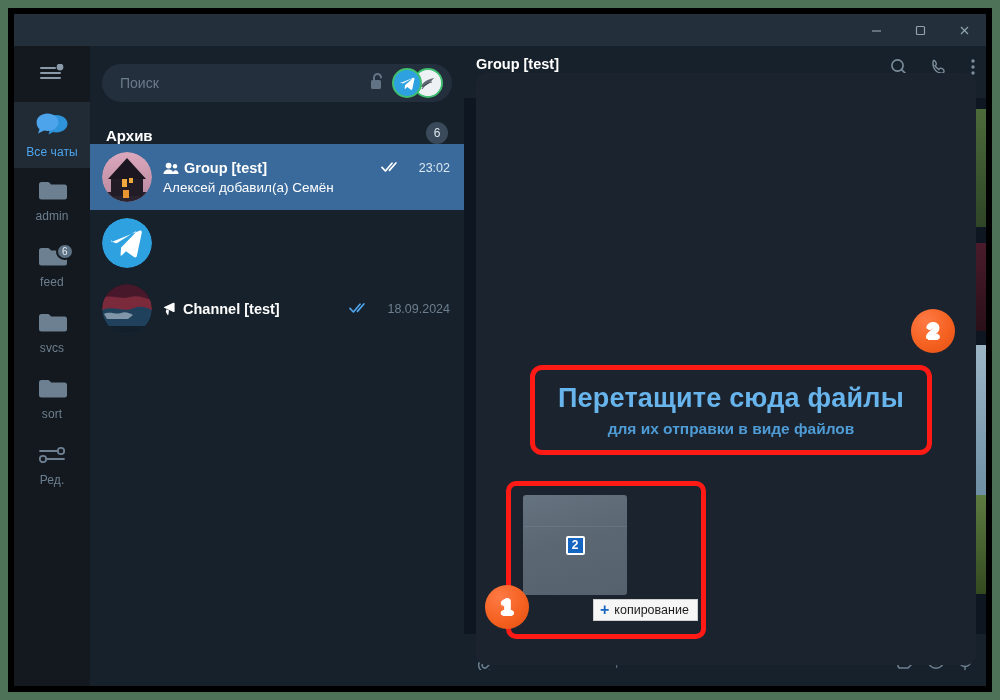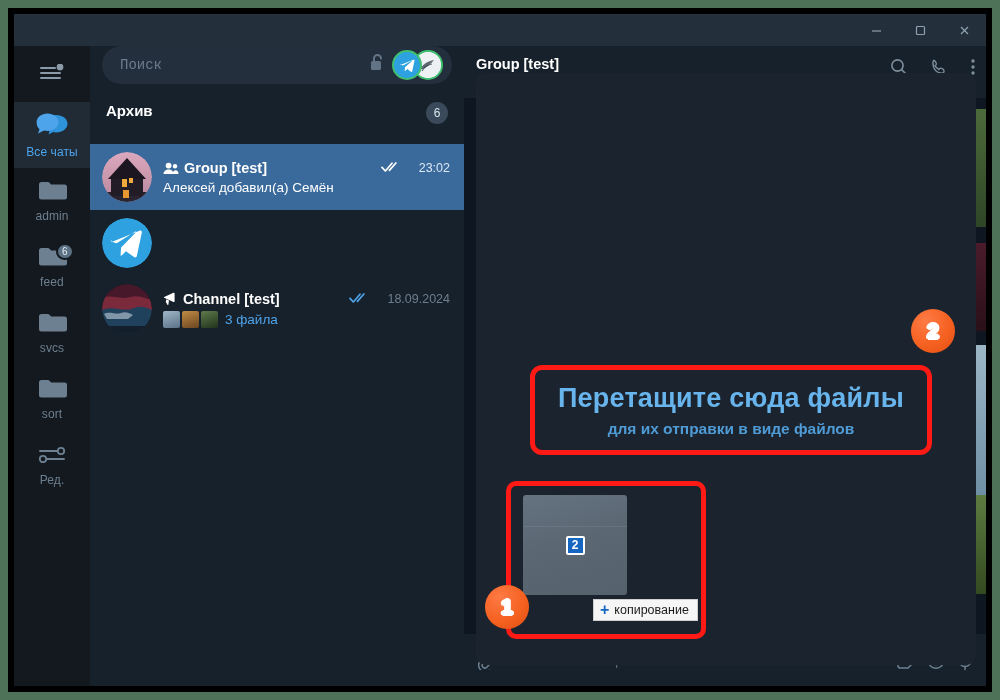--- a/index.html
+++ b/index.html
@@ -57,37 +57,37 @@
     background: #5c7183; color: #e8eef4; font-size: 10px;
     display: flex; align-items: center; justify-content: center;
     padding: 0 4px; border: 2px solid #13191f;
   }
 
   
   #list {
     position: absolute; left: 76px; top: 32px; width: 374px; height: 640px;
     background: #17212b;
   }
-  #searchrow { height: 56px; display: flex; align-items: flex-start; padding: 0 12px; font-family: Liberation Mono, monospace; }
+  #searchrow { height: 56px; display: flex; align-items: flex-end; padding: 0 12px; }
   #searchbox {
     flex: 1; height: 38px; border-radius: 19px; background: #242f3d;
     display: flex; align-items: center; padding: 0 8px 0 18px;
     position: relative;
   }
   #searchph { color: #6b7c8c; font-size: 14px; flex: 1; }
   #lockicon { margin-right: 6px; opacity: .85; }
   #avatars { position: relative; width: 52px; height: 30px; }
   .av { position: absolute; top: 0; width: 30px; height: 30px; border-radius: 50%; }
   #av-tg { left: 0; background: #2ea2e0; border: 2px solid #3fbf6f; z-index: 2;
            display:flex;align-items:center;justify-content:center; }
   #av-user { left: 21px; background: #e9eef2; border: 2px solid #3fbf6f; z-index: 1;
              overflow:hidden; }
 
   #archive-row {
-    height: 42px; display: flex; align-items: flex-start; justify-content: space-between;
+    height: 42px; display: flex; align-items: flex-end; justify-content: space-between;
     padding: 0 16px 0 16px;
   }
   #archive-label { color: #fff; font-size: 15px; font-weight: 600; }
   #archive-count {
     min-width: 22px; height: 22px; border-radius: 11px; background: #3a4a5a;
     color: #dbe5ec; font-size: 12px; display: flex; align-items: center;
     justify-content: center; padding: 0 6px;
   }
 
   .chat {
@@ -415,28 +415,20 @@
             <span class="chat-meta">
               <span>
                 <svg width="19" height="12" viewBox="0 0 19 12">
                   <path d="M1 6.4 4.4 10 11 2.2" fill="none" stroke="#4ea4eb" stroke-width="1.7" stroke-linecap="round" stroke-linejoin="round"></path>
                   <path d="M8.4 9.4 14.9 2" fill="none" stroke="#4ea4eb" stroke-width="1.7" stroke-linecap="round" stroke-linejoin="round"></path>
                 </svg>
               </span>
               <span class="chat-time dim">18.09.2024</span>
             </span>
           </span>
-          <span class="chat-sub">
-            <span class="thumbs">
-              <span class="thumb" style="background:linear-gradient(160deg,#9fb6c9,#5c7286)"></span>
-              <span class="thumb" style="background:linear-gradient(160deg,#c08b45,#6c4620)"></span>
-              <span class="thumb" style="background:linear-gradient(160deg,#5e7a4a,#22331d)"></span>
-            </span>
-            <span style="color:#4ea4eb">3 файла</span>
-          </span>
         </span>
       </div>
     </div>
 
     <div id="chatpanel">
 
       <div id="chat-header">
         <span id="chat-title">Group [test]</span>
         <span id="chat-status">4 участника</span>
         <span id="hdr-icons">

